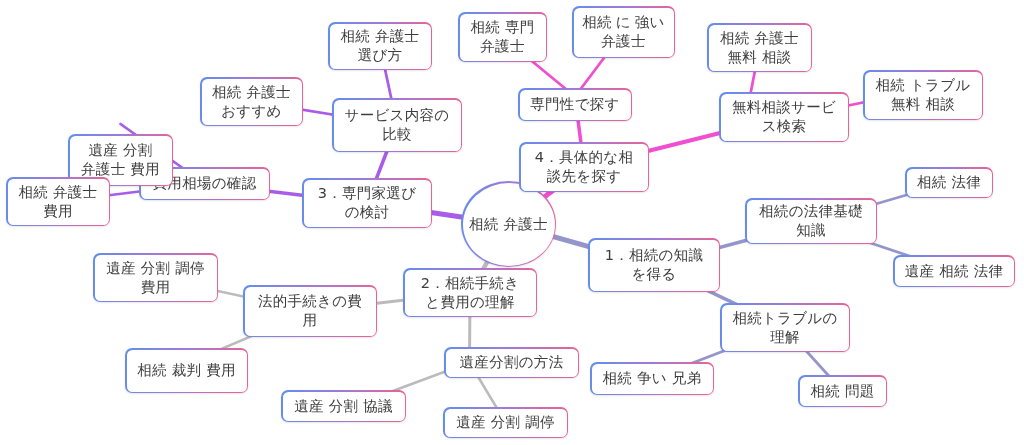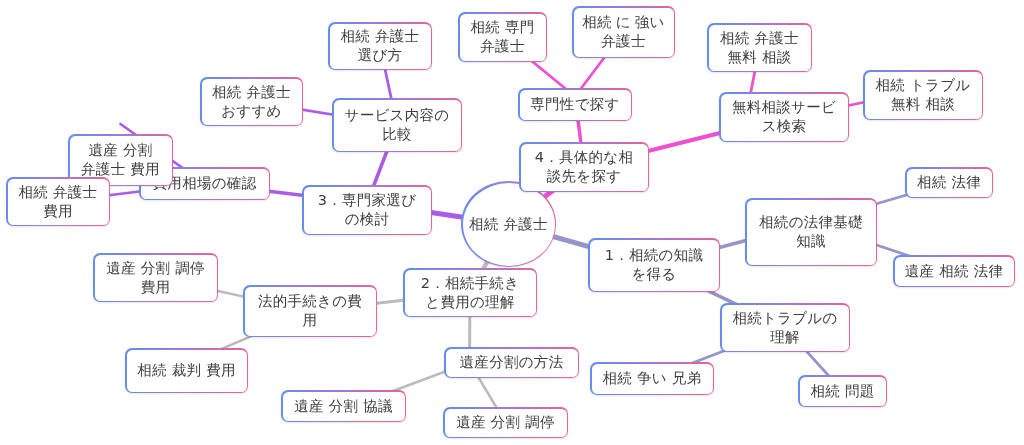--- a/index.html
+++ b/index.html
@@ -80,21 +80,21 @@
       <div class="node-inner">
         <span class="node-label">相続 弁護士</span>
       </div>
     </div>
     <div class="node" style="left: 588px; top: 238px; width: 132px; height: 54px;">
       <div class="node-inner">
         <span class="node-label">1．相続の知識
 を得る</span>
       </div>
     </div>
-    <div class="node" style="left: 745px; top: 198px; width: 132px; height: 68px;">
+    <div class="node" style="left: 745px; top: 198px; width: 132px; height: 46px;">
       <div class="node-inner">
         <span class="node-label">相続の法律基礎
 知識</span>
       </div>
     </div>
     <div class="node" style="left: 905px; top: 167px; width: 88px; height: 31px;">
       <div class="node-inner">
         <span class="node-label">相続 法律</span>
       </div>
     </div>
@@ -150,21 +150,21 @@
     <div class="node" style="left: 281px; top: 390px; width: 125px; height: 32px;">
       <div class="node-inner">
         <span class="node-label">遺産 分割 協議</span>
       </div>
     </div>
     <div class="node" style="left: 443px; top: 407px; width: 125px; height: 31px;">
       <div class="node-inner">
         <span class="node-label">遺産 分割 調停</span>
       </div>
     </div>
-    <div class="node" style="left: 302px; top: 185px; width: 130px; height: 50px;">
+    <div class="node" style="left: 302px; top: 178px; width: 130px; height: 50px;">
       <div class="node-inner">
         <span class="node-label">3．専門家選び
 の検討</span>
       </div>
     </div>
     <div class="node" style="left: 139px; top: 167px; width: 131px; height: 33px;">
       <div class="node-inner">
         <span class="node-label">費用相場の確認</span>
       </div>
     </div>

